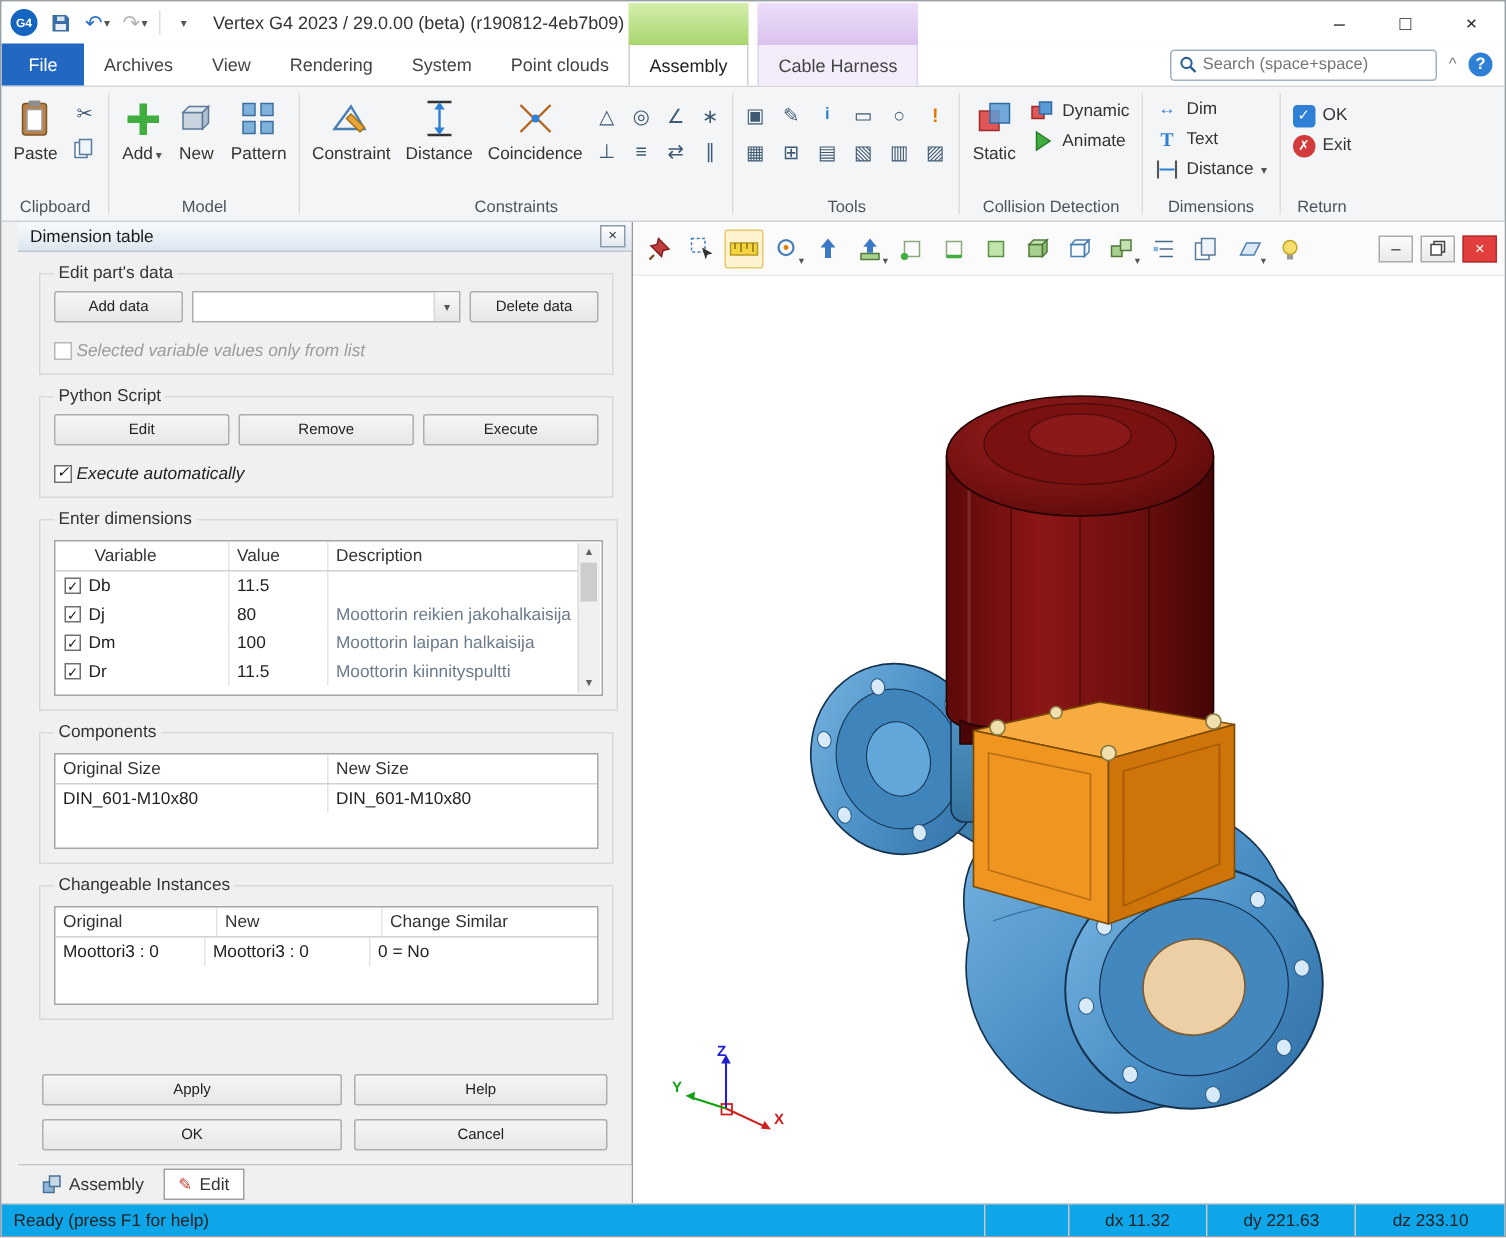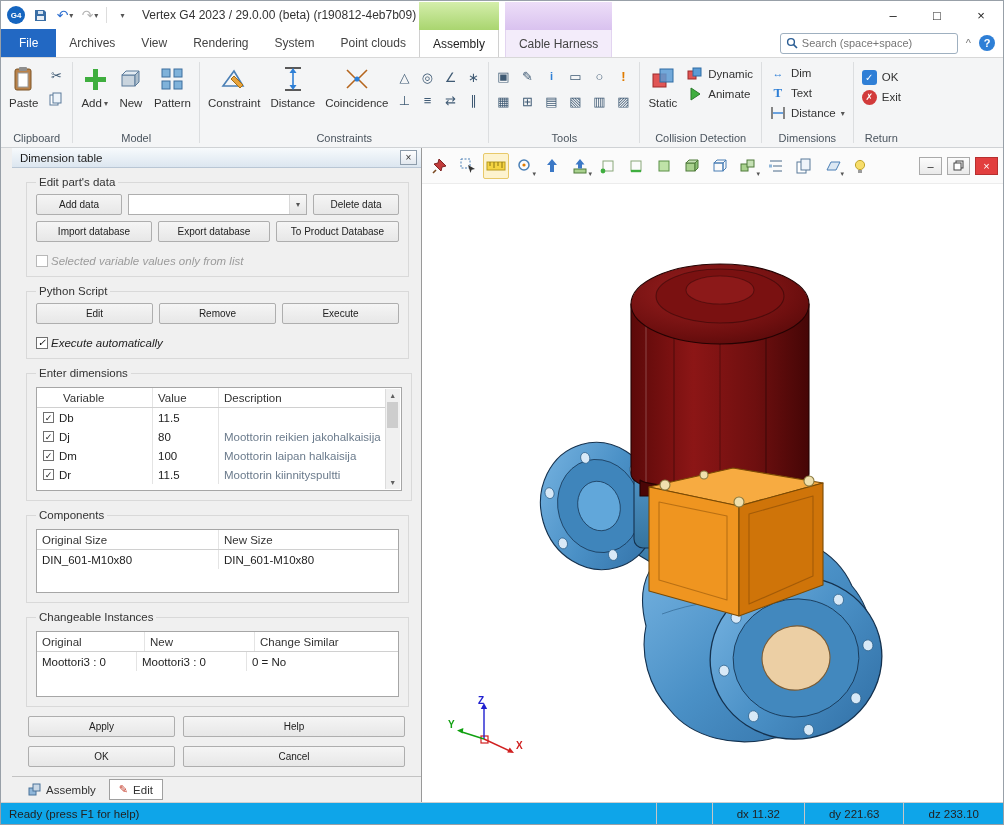--- a/index.html
+++ b/index.html
@@ -81,21 +81,21 @@
   .hvar{width:116px;padding-left:26px;}
   .hval{width:66px;}
   .hdesc{flex:1;}
   .dimbody{margin-right:15px;}
   .vscroll{position:absolute;top:1px;right:1px;bottom:1px;width:15px;background:#f0f0f0;border-left:1px solid #dcdcdc;display:flex;flex-direction:column;align-items:center;}
   .varrow{height:13px;font-size:7px;color:#606060;display:flex;align-items:center;}
   .vthumb{width:11px;height:26px;background:#cdcdcd;}
   .vfill{flex:1;}
   .pfooter{margin-top:auto;}
   .btnrow{display:flex;gap:8px;margin:0 16px 9px;}
-  .btnrow .b1{width:147px;}
+  .btnrow .b1{width:200px;}
   .btnrow .b2{flex:1;}
   .pline{border-top:1px solid #c3c3c3;margin-top:2px;}
   .tabstrip{height:25px;display:flex;align-items:center;padding-left:6px;gap:3px;background:#f0f0f0;}
   .stab{display:flex;align-items:center;gap:5px;font-size:11.5px;color:#333;padding:3px 9px;border:1px solid transparent;}
   .stab.active{background:#fff;border-color:#a0a0a0;}
   .editpencil{color:#c43b2a;font-size:11px;}
   
   .viewport{flex:1;background:#fff;display:flex;flex-direction:column;min-width:0;}
   .vtoolbar{height:36px;display:flex;align-items:center;padding:0 5px;gap:2px;background:#fbfbfb;border-bottom:1px solid #ececec;flex:0 0 auto;}
   .vticon{width:26px;height:26px;display:flex;align-items:center;justify-content:center;border:1px solid transparent;border-radius:2px;position:relative;}
@@ -405,25 +405,20 @@
 
       <fieldset>
         <legend>Edit part's data</legend>
         <div class="frow first">
           <span class="btn w86">Add data</span>
           <div class="combo">
             <span class="cval"></span>
             <span class="cbtn">▾</span>
           </div>
           <span class="btn w86">Delete data</span>
-        </div>
-        <div class="frow">
-          <span class="btn w116">Import database</span>
-          <span class="btn w110">Export database</span>
-          <span class="btn grow">To Product Database</span>
         </div>
         <div class="chk disabled">
           <span class="box"></span>
           <span>Selected variable values only from list</span>
         </div>
       </fieldset>
 
       <fieldset>
         <legend>Python Script</legend>
         <div class="frow first">

